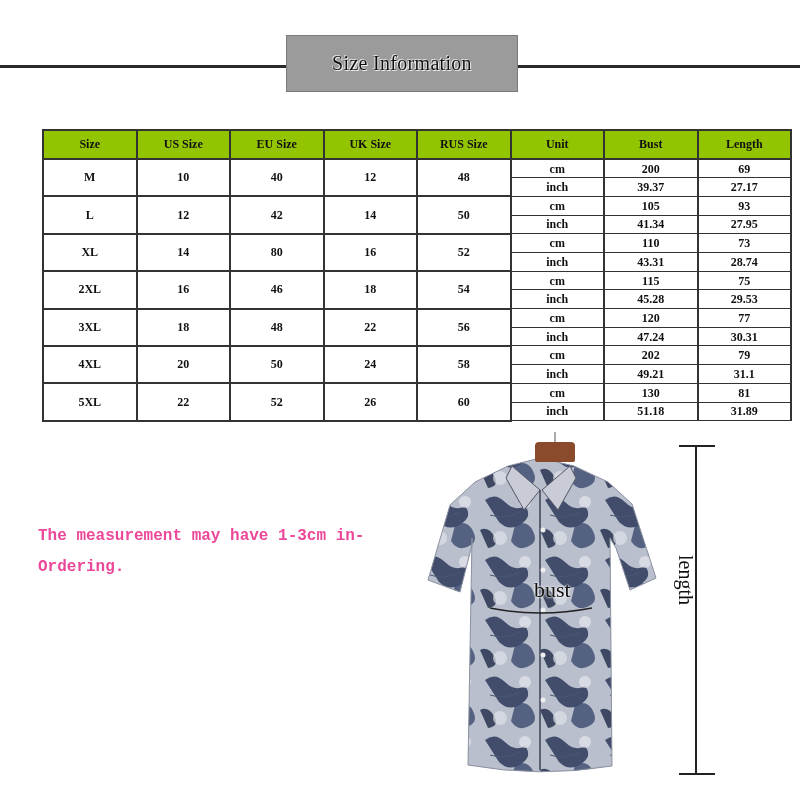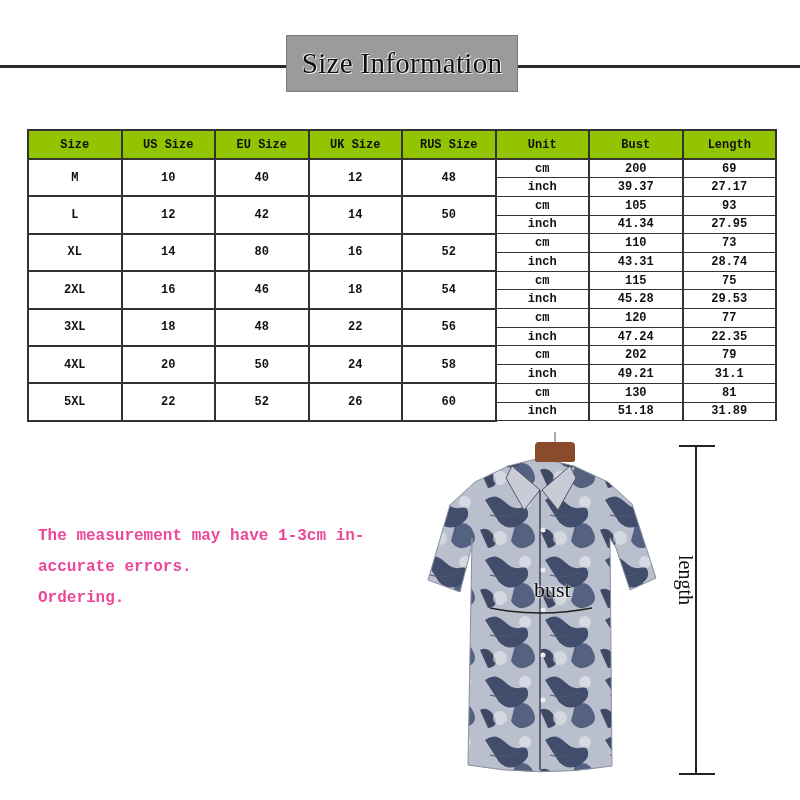--- a/index.html
+++ b/index.html
@@ -4,29 +4,29 @@
 <style>
   * { box-sizing: border-box; margin: 0; padding: 0; }
   html, body { width: 800px; height: 800px; background: #ffffff; overflow: hidden; }
   body { position: relative; font-family: "Liberation Sans", sans-serif; color: #111; }
 
   .title-line { position: absolute; left: 0; right: 0; top: 65px; height: 3px; background: #2a2a2a; }
   .title-box {
     position: absolute; left: 286px; top: 35px; width: 232px; height: 57px;
     background: #9b9b9b; border: 1px solid #7a7a7a;
     display: flex; align-items: center; justify-content: center;
-    font-family: "Liberation Serif", "DejaVu Serif", serif; font-size: 29px; color: #0e0e0e;
+    font-family: "Liberation Serif", "DejaVu Serif", serif; font-size: 20px; color: #0e0e0e;
     text-shadow: 0 0 1px #fff, 1px 1px 0 #eee, -1px -1px 0 #ddd;
     letter-spacing: 0.3px;
   }
 
   table.size-table {
-    position: absolute; left: 27px; top: 129px; width: 750px;
+    position: absolute; left: 42px; top: 129px; width: 750px;
     border-collapse: collapse; table-layout: fixed;
-    font-family: Liberation Mono, monospace; font-weight: bold; font-size: 12px; color: #111;
+    font-family: Liberation Serif, serif; font-weight: bold; font-size: 12px; color: #111;
   }
   table.size-table th, table.size-table td {
     border: 2px solid #333; text-align: center; vertical-align: middle; padding: 0;
   }
   table.size-table th { background: #93c400; height: 29px; font-size: 12px; }
   table.size-table td.sub { height: 16px; line-height: 16px; border-width: 1.5px 2px; }
   table.size-table td.span { height: 37.4px; }
 
   .note {
     position: absolute; left: 38px; top: 521px; width: 360px;
@@ -142,21 +142,21 @@
         <td rowspan="2" class="span">48</td>
         <td rowspan="2" class="span">22</td>
         <td rowspan="2" class="span">56</td>
         <td class="sub">cm</td>
         <td class="sub">120</td>
         <td class="sub">77</td>
       </tr>
       <tr>
         <td class="sub">inch</td>
         <td class="sub">47.24</td>
-        <td class="sub">22.35</td>
+        <td class="sub">30.31</td>
       </tr>
       <tr>
         <td rowspan="2" class="span">4XL</td>
         <td rowspan="2" class="span">20</td>
         <td rowspan="2" class="span">50</td>
         <td rowspan="2" class="span">24</td>
         <td rowspan="2" class="span">58</td>
         <td class="sub">cm</td>
         <td class="sub">202</td>
         <td class="sub">79</td>
@@ -179,21 +179,20 @@
       <tr>
         <td class="sub">inch</td>
         <td class="sub">51.18</td>
         <td class="sub">31.89</td>
       </tr>
     </tbody>
 </table>
 
 <div class="note">
   <div>The measurement may have 1-3cm in-</div>
-  <div>accurate errors.</div>
   <div>Ordering.</div>
 </div>
 
 <div class="shirt-wrap">
   <svg class="shirt-svg" width="240" height="345" viewBox="0 0 240 345">
     <defs>
       <pattern id="tiedye" width="60" height="60" patternUnits="userSpaceOnUse">
         <rect width="60" height="60" fill="#b9bfcc"></rect>
         <path d="M5 10 q10 -8 20 2 t20 4 q8 10 -4 18 t-22 -2 z" fill="#2d3a5c" opacity="0.85"></path>
         <path d="M35 35 q12 -6 18 6 t-6 16 q-10 4 -16 -6 z" fill="#3b4a6e" opacity="0.8"></path>

